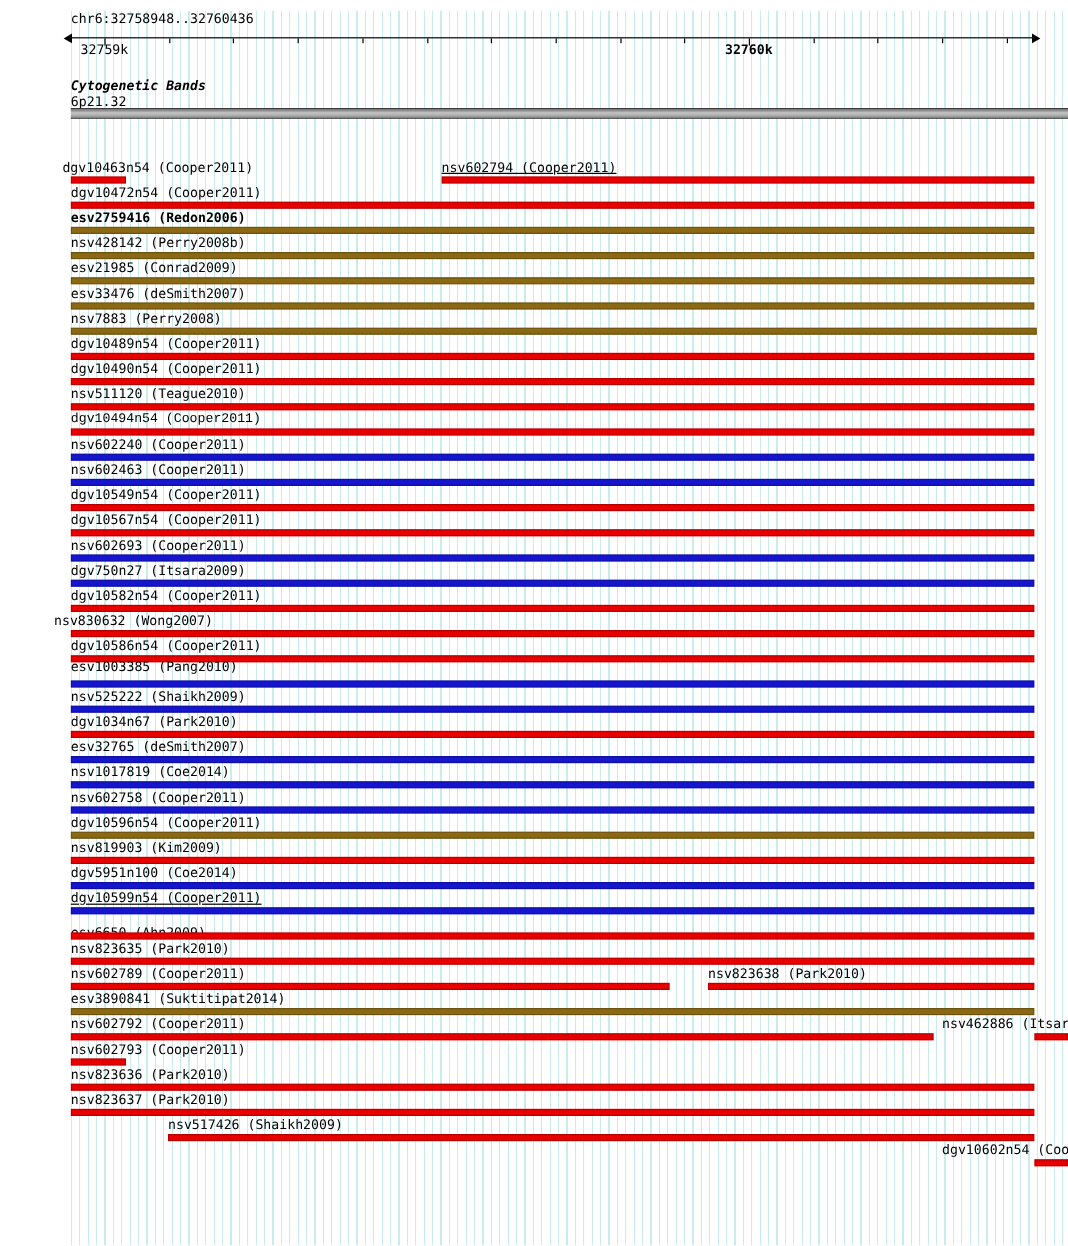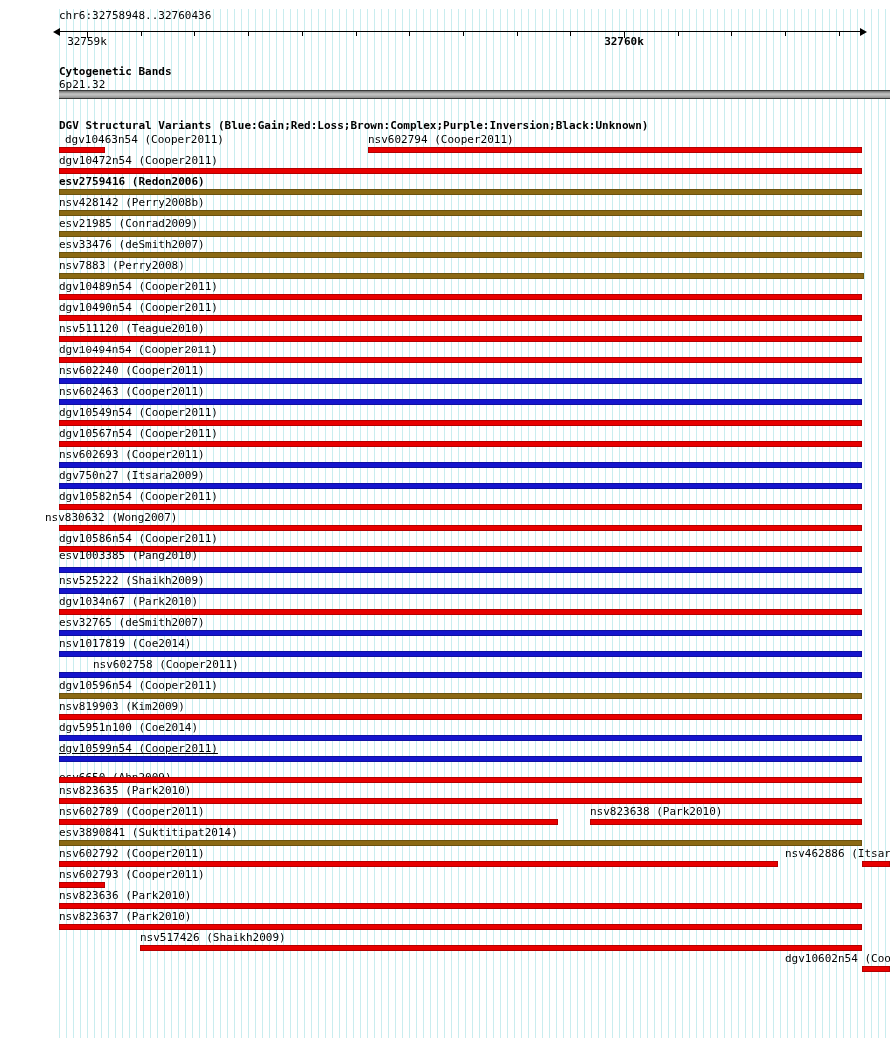--- a/index.html
+++ b/index.html
@@ -8,21 +8,21 @@
     position:relative; width:890px; height:1038px; overflow:hidden;
     background:#fff; color:#000;
     font-family:"DejaVu Sans Mono","Liberation Mono",monospace;
     font-size:11px; line-height:12px;
   }
   .grid-bg {
     position:absolute; left:59px; top:9px; width:831px; height:1029px;
     background:repeating-linear-gradient(90deg, #c9edef 0 1px, transparent 1px 7px);
   }
   .abs { position:absolute; white-space:nowrap; }
-  .bold { font-weight:bold; }
+  .bold { font-weight:bold;font-style:italic; }
   .axis-line { position:absolute; top:31px; height:0; border-top:1px solid #000; }
   .arr { position:absolute; width:0; height:0; top:27.5px; }
   .arr.left  { border-top:4px solid transparent; border-bottom:4px solid transparent; border-right:7px solid #000; }
   .arr.right { border-top:4px solid transparent; border-bottom:4px solid transparent; border-left:7px solid #000; }
   .tick { position:absolute; width:1px; background:#000; top:32px; }
   .tick.minor { height:4px; }
   .tick.major { height:6px; }
   .tick-label { position:absolute; top:36px; transform:translateX(-50%); white-space:nowrap; }
   .band-bar {
     position:absolute; left:59px; top:90px; width:831px; height:9px;
@@ -60,25 +60,24 @@
       <div class="tick major" style="left: 87px;"></div>
       <div class="tick-label" style="left: 87px;">32759k</div>
       <div class="tick major" style="left: 624px;"></div>
       <div class="tick-label" style="left: 624px; font-weight: bold;">32760k</div>
     </div>
 
   <div class="abs bold" style="left:59px; top:66px;">Cytogenetic Bands</div>
   <div class="abs" style="left:59px; top:79px;">6p21.32</div>
   <div class="band-bar"></div>
 
-  <div class="abs bold" style="left:59px; top:120px;">DGV Structural Variants (Blue:Gain;Red:Loss;Brown:Complex;Purple:Inversion;Black:Unknown)</div>
   <div id="dgv-rows">
-      <div class="feature-label" style="left: 65px; top: 134px;">dgv10463n54 (Cooper2011)</div>
+      <div class="feature-label" style="left: 52px; top: 134px;">dgv10463n54 (Cooper2011)</div>
       <div class="feature-bar" style="left: 59px; width: 46px; top: 147px; background: rgb(232, 0, 0);"></div>
-      <div class="feature-label" style="left: 368px; top: 134px;">nsv602794 (Cooper2011)</div>
+      <div class="feature-label" style="left: 368px; top: 134px; text-decoration: underline;">nsv602794 (Cooper2011)</div>
       <div class="feature-bar" style="left: 368px; width: 494px; top: 147px; background: rgb(232, 0, 0);"></div>
       <div class="feature-label" style="left: 59px; top: 155px;">dgv10472n54 (Cooper2011)</div>
       <div class="feature-bar" style="left: 59px; width: 803px; top: 168px; background: rgb(232, 0, 0);"></div>
       <div class="feature-label" style="left: 59px; top: 176px; font-weight: bold;">esv2759416 (Redon2006)</div>
       <div class="feature-bar" style="left: 59px; width: 803px; top: 189px; background: rgb(139, 105, 20);"></div>
       <div class="feature-label" style="left: 59px; top: 197px;">nsv428142 (Perry2008b)</div>
       <div class="feature-bar" style="left: 59px; width: 803px; top: 210px; background: rgb(139, 105, 20);"></div>
       <div class="feature-label" style="left: 59px; top: 218px;">esv21985 (Conrad2009)</div>
       <div class="feature-bar" style="left: 59px; width: 803px; top: 231px; background: rgb(139, 105, 20);"></div>
       <div class="feature-label" style="left: 59px; top: 239px;">esv33476 (deSmith2007)</div>
@@ -114,21 +113,21 @@
       <div class="feature-label" style="left: 59px; top: 550px;">esv1003385 (Pang2010)</div>
       <div class="feature-bar" style="left: 59px; width: 803px; top: 567px; background: rgb(21, 21, 205);"></div>
       <div class="feature-label" style="left: 59px; top: 575px;">nsv525222 (Shaikh2009)</div>
       <div class="feature-bar" style="left: 59px; width: 803px; top: 588px; background: rgb(21, 21, 205);"></div>
       <div class="feature-label" style="left: 59px; top: 596px;">dgv1034n67 (Park2010)</div>
       <div class="feature-bar" style="left: 59px; width: 803px; top: 609px; background: rgb(232, 0, 0);"></div>
       <div class="feature-label" style="left: 59px; top: 617px;">esv32765 (deSmith2007)</div>
       <div class="feature-bar" style="left: 59px; width: 803px; top: 630px; background: rgb(21, 21, 205);"></div>
       <div class="feature-label" style="left: 59px; top: 638px;">nsv1017819 (Coe2014)</div>
       <div class="feature-bar" style="left: 59px; width: 803px; top: 651px; background: rgb(21, 21, 205);"></div>
-      <div class="feature-label" style="left: 77px; top: 659px; padding-left: 16px;">nsv602758 (Cooper2011)</div>
+      <div class="feature-label" style="left: 59px; top: 659px;">nsv602758 (Cooper2011)</div>
       <div class="feature-bar" style="left: 59px; width: 803px; top: 672px; background: rgb(21, 21, 205);"></div>
       <div class="feature-label" style="left: 59px; top: 680px;">dgv10596n54 (Cooper2011)</div>
       <div class="feature-bar" style="left: 59px; width: 803px; top: 693px; background: rgb(139, 105, 20);"></div>
       <div class="feature-label" style="left: 59px; top: 701px;">nsv819903 (Kim2009)</div>
       <div class="feature-bar" style="left: 59px; width: 803px; top: 714px; background: rgb(232, 0, 0);"></div>
       <div class="feature-label" style="left: 59px; top: 722px;">dgv5951n100 (Coe2014)</div>
       <div class="feature-bar" style="left: 59px; width: 803px; top: 735px; background: rgb(21, 21, 205);"></div>
       <div class="feature-label" style="left: 59px; top: 743px; text-decoration: underline;">dgv10599n54 (Cooper2011)</div>
       <div class="feature-bar" style="left: 59px; width: 803px; top: 756px; background: rgb(21, 21, 205);"></div>
       <div class="feature-label" style="left: 59px; top: 772px;">esv6650 (Ahn2009)</div>

